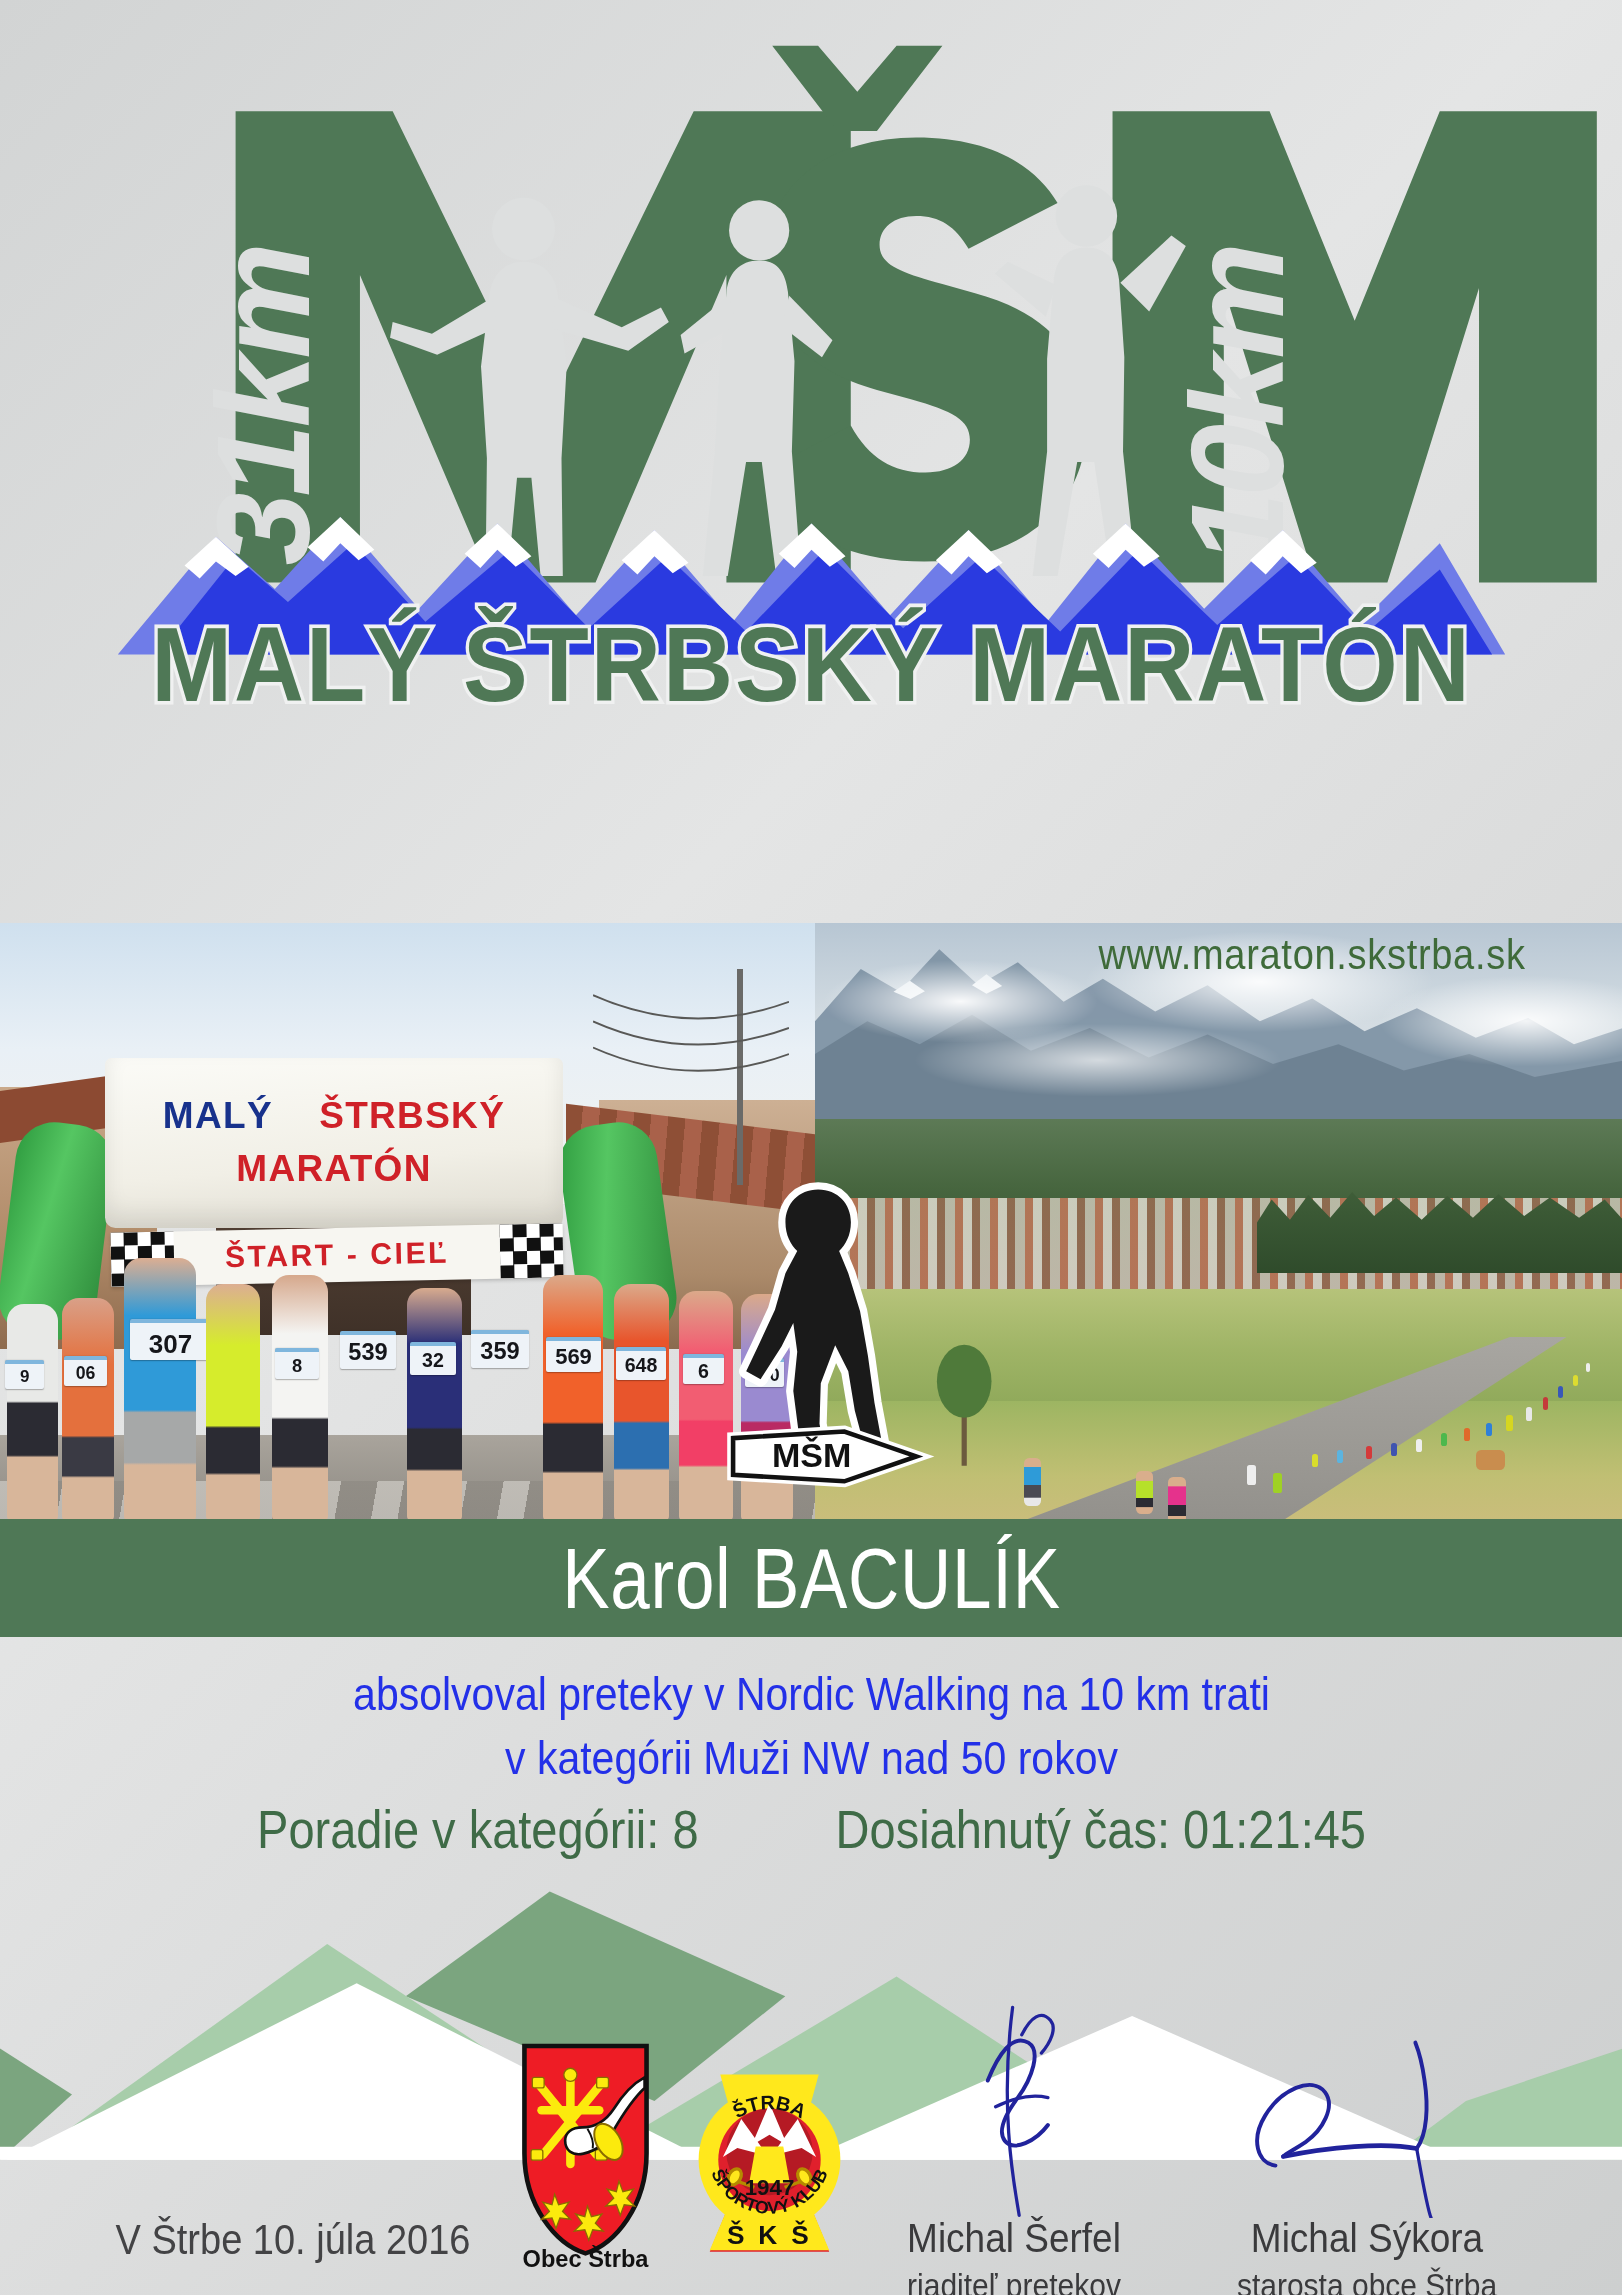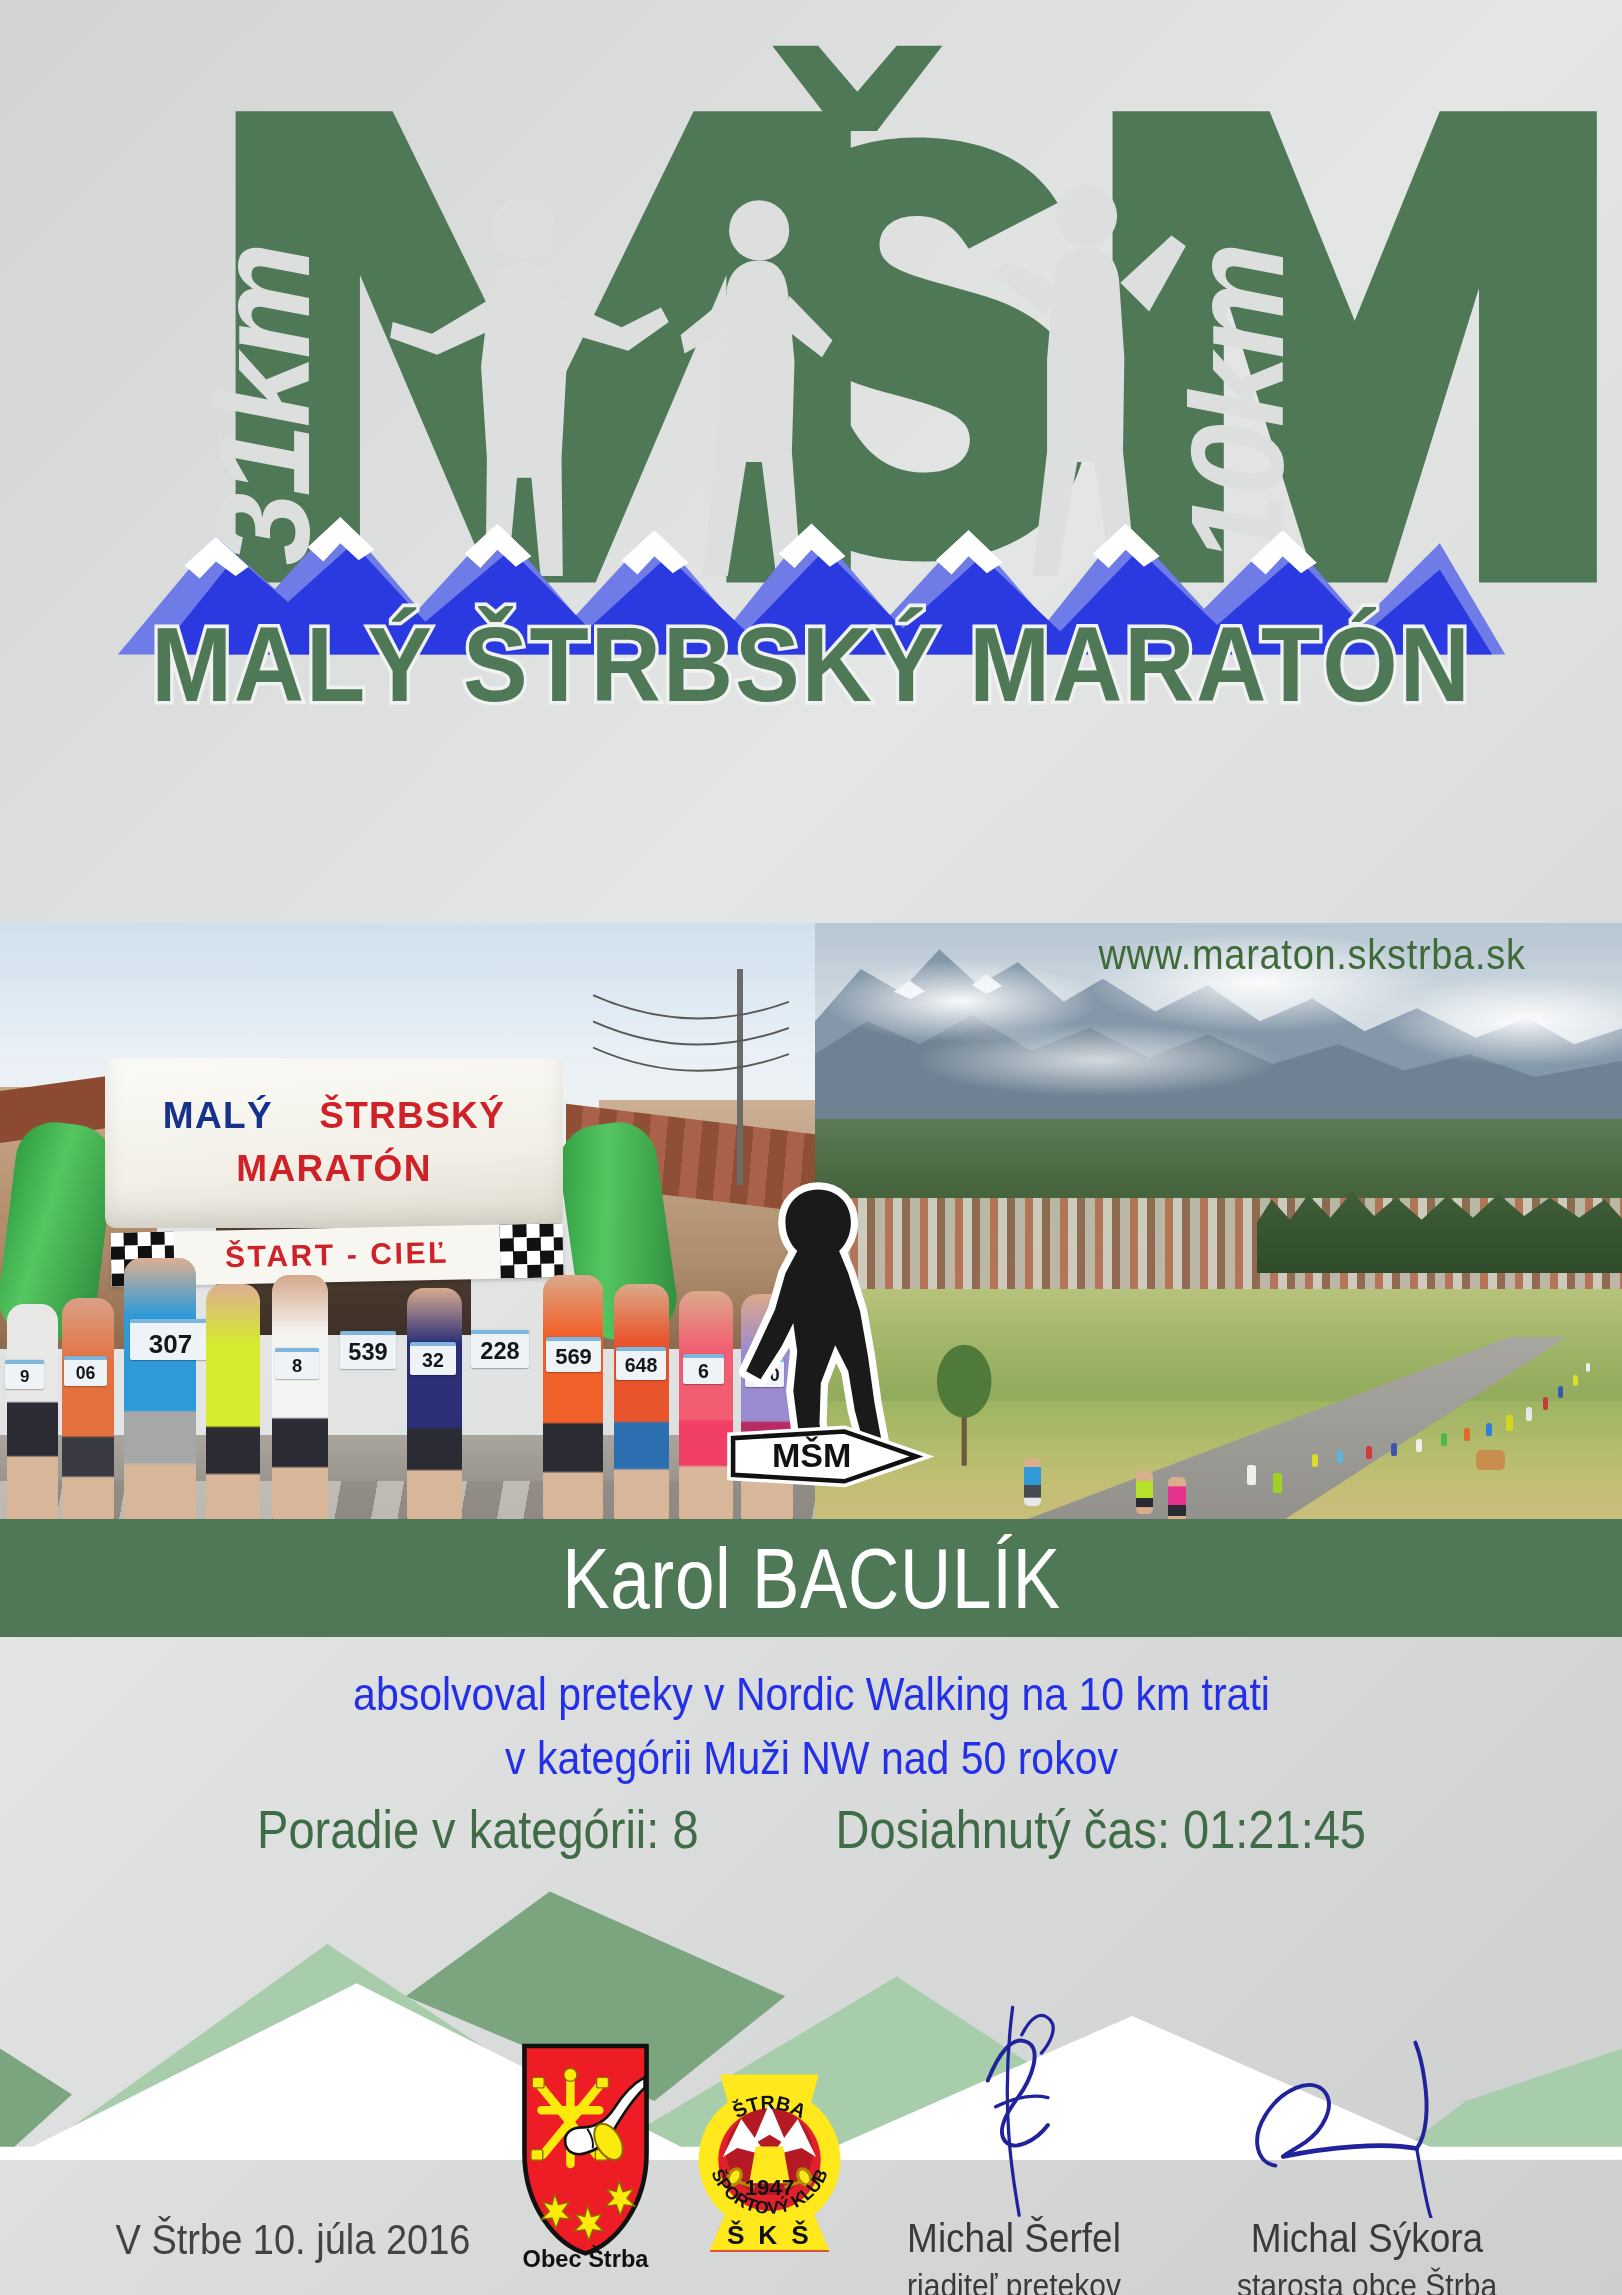--- a/index.html
+++ b/index.html
@@ -426,21 +426,21 @@
             <span>539</span>
           </div>
 
         <div class="runner" style="left:407px;width:55px;height:232px;background:linear-gradient(180deg,#d8ab8e 0%,#2a2f78 24%,#2a2f78 60%,#2b2b33 61%,#2b2b33 78%,#d8b69a 79%,#d8b69a 100%);"></div>
         <div class="bib" style="left:410px;bottom:145px;width:46px;height:33px;font-size:19.6px;">
             <span>32</span>
           </div>
 
         <div class="runner" style="left:468px;width:65px;height:258px;background:linear-gradient(180deg,#6b4830 0%,repeating-linear-gradient(90deg,#f7d02b 0 9.2px,#2b2b33 9.2px 17px) 22%,#2b2b33 62%,#ef9423 63%,#ef9423 79%,#5e4229 80%,#5e4229 100%);"></div>
         <div class="bib" style="left:471px;bottom:152px;width:58px;height:38px;font-size:23.6px;">
-            <span>228</span>
+            <span>359</span>
           </div>
 
         <div class="runner" style="left:543px;width:60px;height:245px;background:linear-gradient(180deg,#dba98a 0%,#f1612a 24%,#f1612a 60%,#2b2b33 61%,#2b2b33 80%,#d8b69a 81%,#d8b69a 100%);"></div>
         <div class="bib" style="left:546px;bottom:148px;width:55px;height:35px;font-size:22px;">
             <span>569</span>
           </div>
 
         <div class="runner" style="left:614px;width:55px;height:236px;background:linear-gradient(180deg,#dba98a 0%,#e8552c 24%,#e8552c 58%,#2c6fb0 59%,#2c6fb0 78%,#d8b69a 79%,#d8b69a 100%);"></div>
         <div class="bib" style="left:616px;bottom:140px;width:50px;height:33px;font-size:19.6px;">
             <span>648</span>

